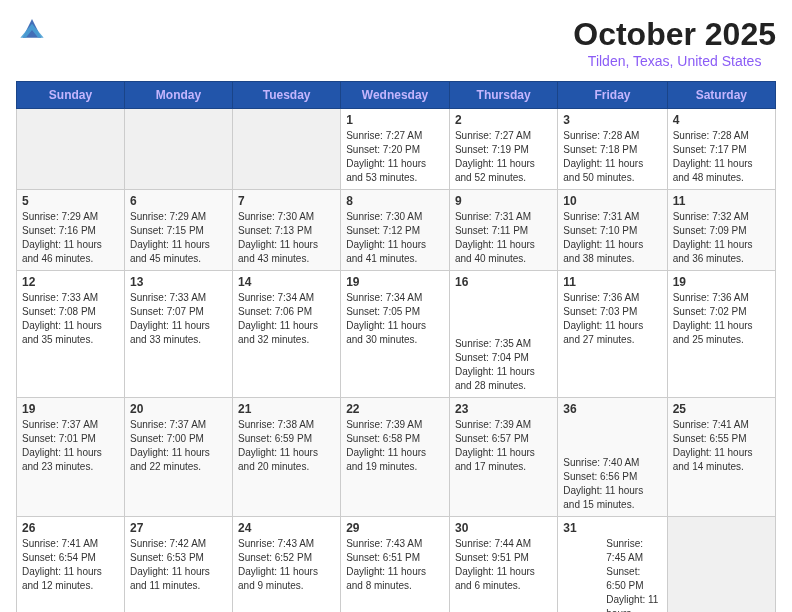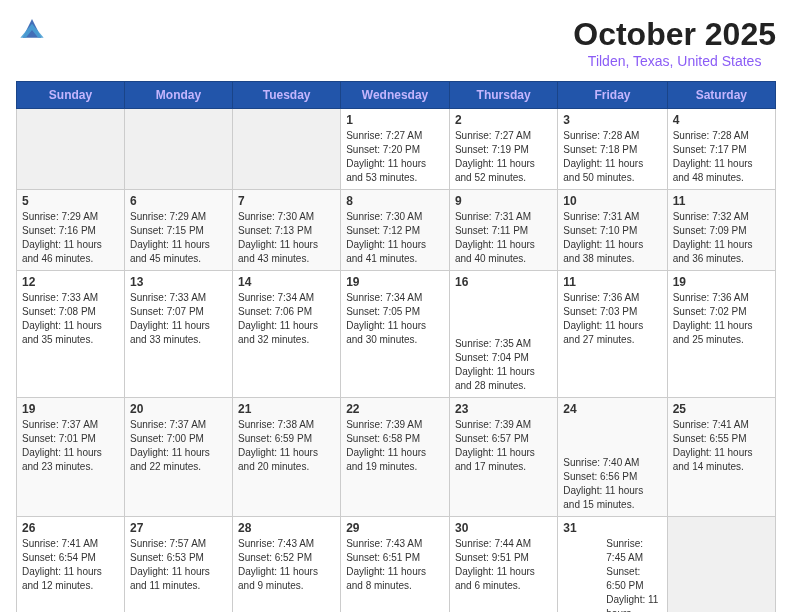--- a/index.html
+++ b/index.html
@@ -282,21 +282,21 @@
 and 19 minutes.</div>
         </td>
         <td>
           <span class="day-number">23</span>
           <div class="day-info" style="white-space: pre-line;">Sunrise: 7:39 AM
 Sunset: 6:57 PM
 Daylight: 11 hours
 and 17 minutes.</div>
         </td>
         <td>
-          <span class="day-number">24</span>
+          <span class="day-number">36</span>
           <div class="day-info" style="white-space: pre-line; margin-top: 40px;">Sunrise: 7:40 AM
 Sunset: 6:56 PM
 Daylight: 11 hours
 and 15 minutes.</div>
         </td>
         <td>
           <span class="day-number">25</span>
           <div class="day-info" style="white-space: pre-line;">Sunrise: 7:41 AM
 Sunset: 6:55 PM
 Daylight: 11 hours
@@ -306,27 +306,27 @@
       <tr>
         <td>
           <span class="day-number">26</span>
           <div class="day-info" style="white-space: pre-line;">Sunrise: 7:41 AM
 Sunset: 6:54 PM
 Daylight: 11 hours
 and 12 minutes.</div>
         </td>
         <td>
           <span class="day-number">27</span>
-          <div class="day-info" style="white-space: pre-line;">Sunrise: 7:57 AM
+          <div class="day-info" style="white-space: pre-line;">Sunrise: 7:42 AM
 Sunset: 6:53 PM
 Daylight: 11 hours
 and 11 minutes.</div>
         </td>
         <td>
-          <span class="day-number">28</span>
+          <span class="day-number">24</span>
           <div class="day-info" style="white-space: pre-line;">Sunrise: 7:43 AM
 Sunset: 6:52 PM
 Daylight: 11 hours
 and 9 minutes.</div>
         </td>
         <td>
           <span class="day-number">29</span>
           <div class="day-info" style="white-space: pre-line;">Sunrise: 7:43 AM
 Sunset: 6:51 PM
 Daylight: 11 hours

